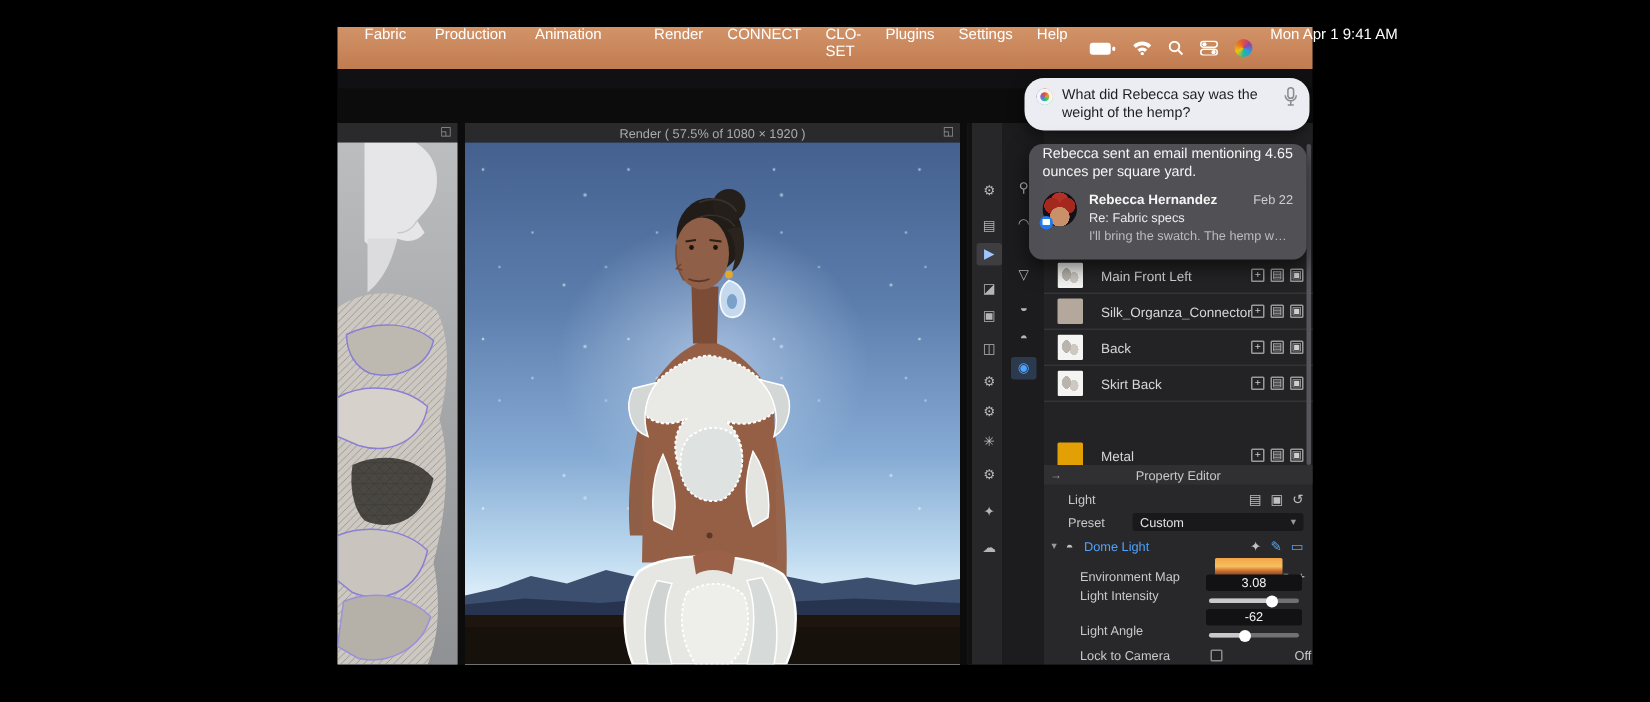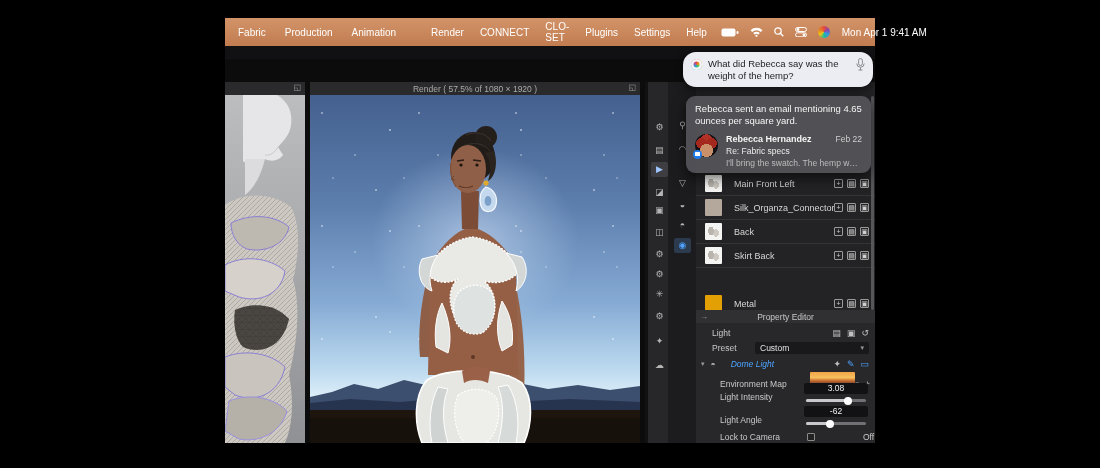--- a/index.html
+++ b/index.html
@@ -2,22 +2,22 @@
 <html><head>
 <meta charset="utf-8">
 <style>
   html,body{margin:0;padding:0;background:#000;}
   *{box-sizing:border-box;font-family:"Liberation Sans",sans-serif;}
   .stage{position:relative;width:1100px;height:468px;background:#000;overflow:hidden;}
   .window{position:absolute;left:225px;top:18px;width:650px;height:425px;background:#111113;}
 
   
   .menubar{position:absolute;left:0;top:0;width:650px;height:28px;
-    background:linear-gradient(#d29368,#c17c50);display:flex;align-items:center;
-    color:#fff;font-size:10px;padding:0 13px;}
+    background:linear-gradient(#d29368,#c17c50);display:flex;
+    color:#fff;font-size:10px;padding:0 18px;}
   .menubar .mitem{margin-right:19px;cursor:default;}
   .menubar .spacer{flex:1;}
   .menubar .ritem{margin-left:16px;}
   .statusicons{display:flex;align-items:center;margin-left:14px;gap:11px;}
   .clock{margin-left:12px;white-space:nowrap;}
   .siri-circle{width:12px;height:12px;border-radius:50%;
     background:conic-gradient(#e74c3c,#8e44ad,#3498db,#1abc9c,#f1c40f,#e67e22,#e74c3c);}
 
   
   .titlebar{position:absolute;left:0;top:28px;width:650px;height:13px;background:#3a3a3c;
@@ -96,21 +96,21 @@
   .checkbox{width:8px;height:8px;border:1px solid #8a8a8a;border-radius:1px;background:#222;margin-right:5px;cursor:pointer;}
 
   
   .ai-query{position:absolute;left:458px;top:34px;width:190px;height:35px;background:#ecedf2;border-radius:13px;
     box-shadow:0 3px 10px rgba(0,0,0,.55);display:flex;align-items:flex-start;padding:6px 8px;color:#1d1d20;font-size:9.5px;line-height:1.25;}
   .ai-query .qicon{width:11px;height:11px;border-radius:50%;flex:0 0 auto;margin-right:6px;margin-top:1px;
     background:conic-gradient(#e74c3c,#f39c12,#2ecc71,#3498db,#9b59b6,#e74c3c);
     box-shadow:inset 0 0 0 2.5px #f5f5f7;}
   .ai-query .qtxt{flex:1;}
   .ai-card{position:absolute;left:461px;top:78px;width:185px;height:77px;background:rgba(82,82,87,.97);
-    border-radius:9px;box-shadow:0 5px 14px rgba(0,0,0,.6);padding:7px 9px;color:#f5f5f5;font-size:9.5px;line-height:1.3;}
+    border-radius:9px;box-shadow:0 5px 14px rgba(0,0,0,.6);padding:1px 9px;color:#f5f5f5;font-size:9.5px;line-height:1.3;}
   .email{display:flex;margin-top:6px;align-items:flex-start;}
   .avatar{position:relative;width:23px;height:23px;border-radius:50%;flex:0 0 auto;margin-right:8px;
     background:
       radial-gradient(circle at 50% 72%,#c9906a 0 32%,rgba(0,0,0,0) 33%),
       radial-gradient(circle at 28% 40%,#a5281f 0 24%,rgba(0,0,0,0) 25%),
       radial-gradient(circle at 72% 40%,#a5281f 0 24%,rgba(0,0,0,0) 25%),
       radial-gradient(circle at 50% 28%,#b23227 0 30%,rgba(0,0,0,0) 31%),
       #121216;}
   .avatar .badge{position:absolute;left:-2px;bottom:-2px;width:9px;height:9px;border-radius:50%;background:#1f7cf0;
     display:flex;align-items:center;justify-content:center;}
@@ -346,21 +346,21 @@
       <div class="prow" style="top:32px;height:12px;">
         <span style="margin-left:16px;">Preset</span>
         <span class="dropdown">
           <span>Custom</span>
           <span class="dd-arrow">▾</span>
         </span>
       </div>
       <div class="prow" style="top:48px;height:12px;">
         <span style="margin-left:5px;font-size:7px;color:#9a9a9a;">▾</span>
         <span style="margin-left:6px;color:#bfbfbf;">◓</span>
-        <span class="bluetxt" style="margin-left:15px;font-style:italic;">Dome Light</span>
+        <span class="bluetxt" style="margin-left:7px;">Dome Light</span>
         <span class="picons">
           <span>✦</span>
           <span class="blue">✎</span>
           <span class="blue">▭</span>
         </span>
       </div>
       <div class="prow" style="top:68px;height:12px;">
         <span style="margin-left:24px;">Environment Map</span>
         <span class="envthumb"></span>
         <span style="position:absolute;right:16px;font-size:7px;color:#9a9a9a;">▾</span>

